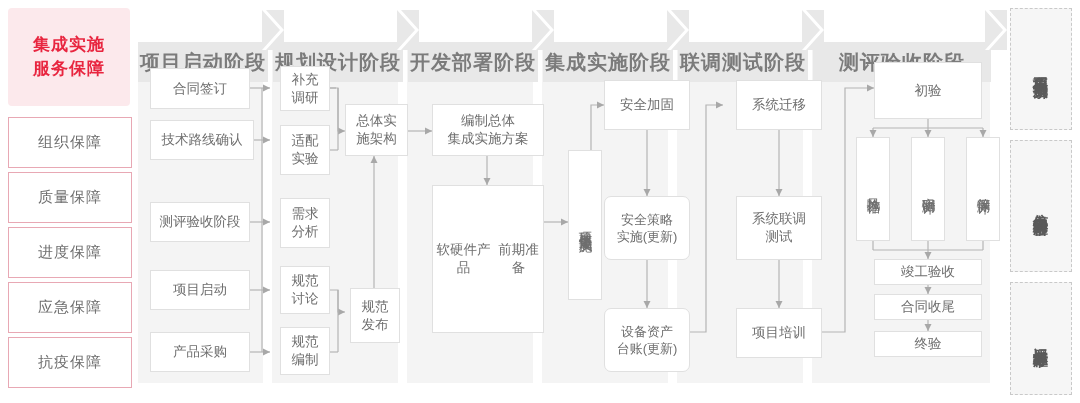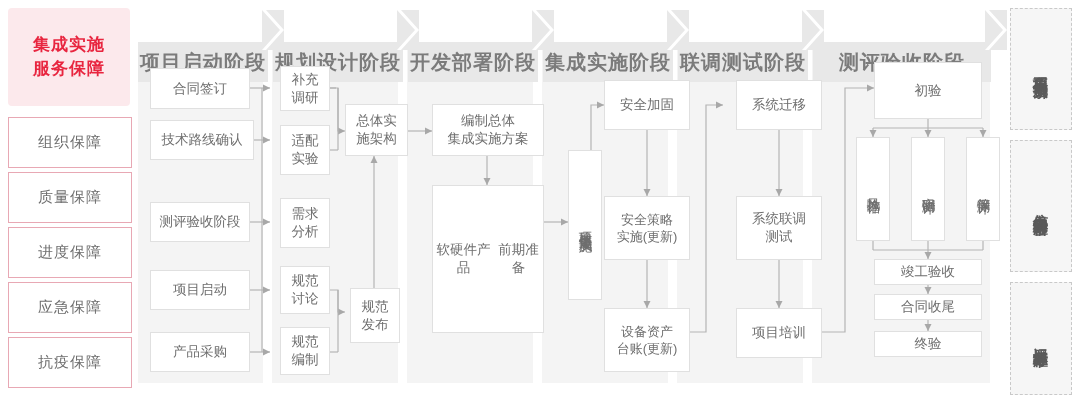--- a/index.html
+++ b/index.html
@@ -47,21 +47,21 @@
   .node{
     position:absolute;background:#ffffff;border:1px solid #e0e0e0;
     display:flex;align-items:center;justify-content:center;text-align:center;
     color:#6e6e6e;font-size:13.5px;line-height:18px;box-sizing:border-box;
     z-index:3;
   }
   .node.vert{
     writing-mode:vertical-rl;text-orientation:upright;
     line-height:20px;letter-spacing:1px;
   }
-  .node.sm{font-size:13px;line-height:17px;}
+  .node.sm{font-size:13px;line-height:17px;border-radius:7px;}
 
   
   svg#wires{position:absolute;left:0;top:0;width:1080px;height:403px;z-index:1;}
 
   
   .std{
     position:absolute;left:1010px;width:62px;
     border:1.5px dashed #c9c9c9;background:#f6f6f6;box-sizing:border-box;
     display:flex;align-items:center;justify-content:center;
   }

